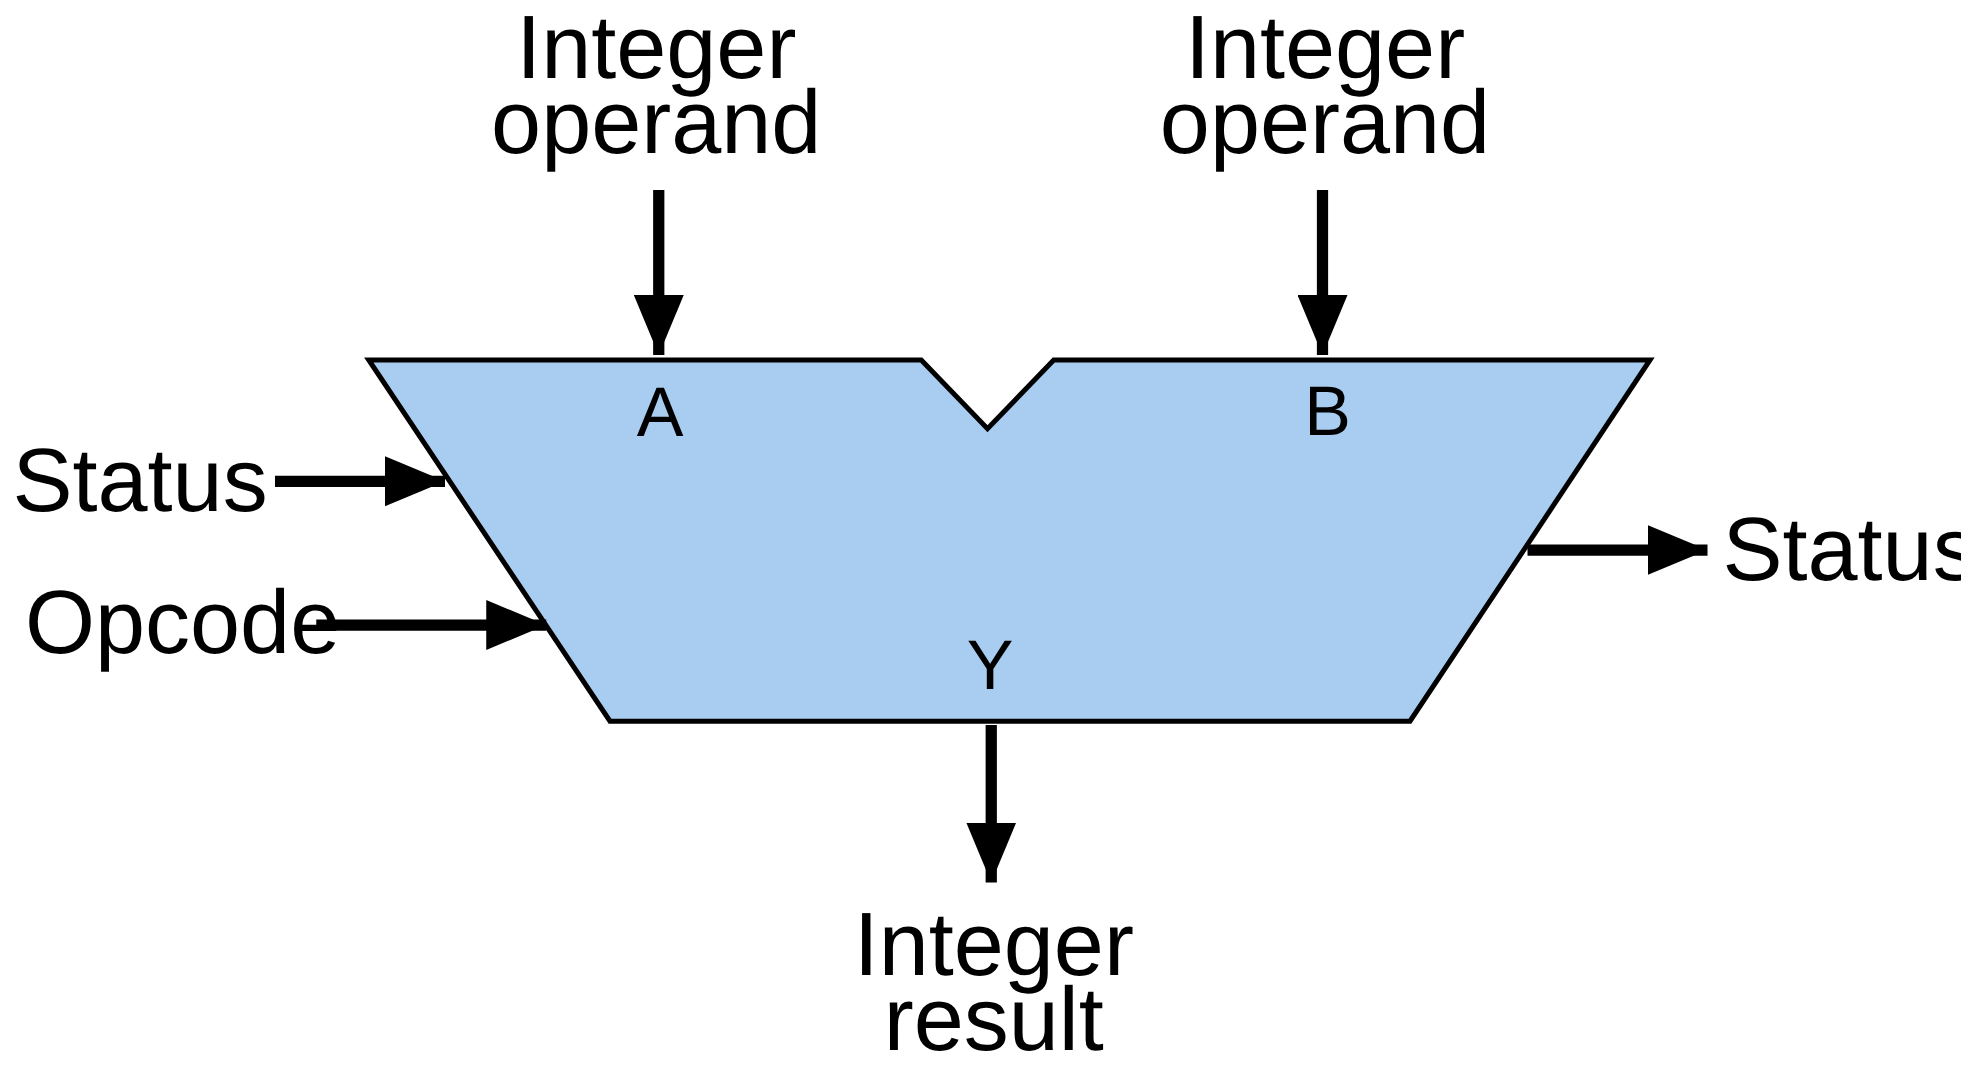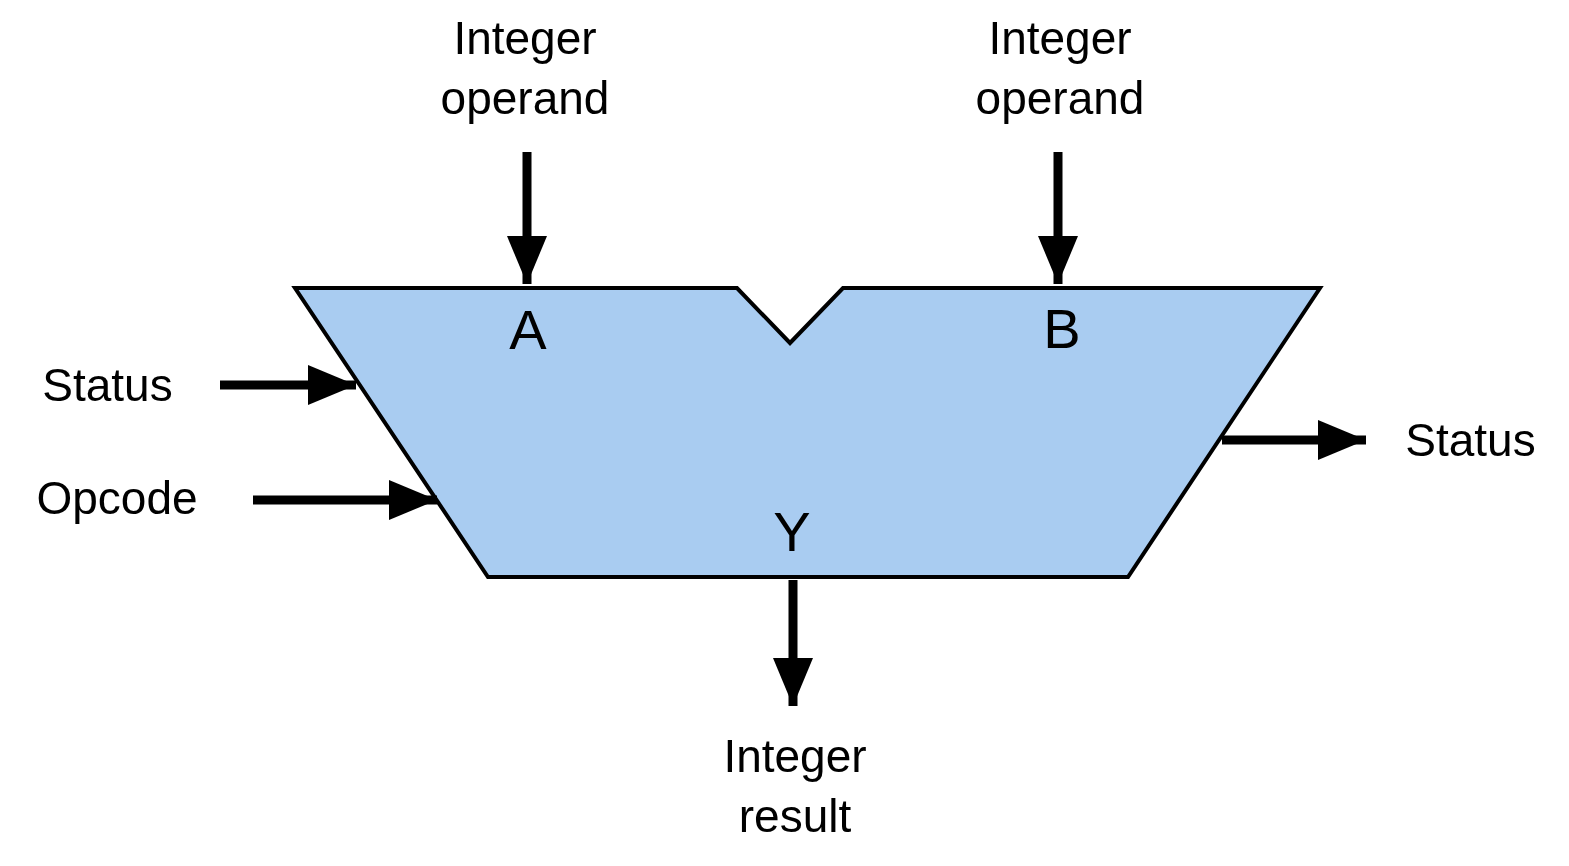--- a/index.html
+++ b/index.html
@@ -17,21 +17,21 @@
     overflow: hidden;
   }
   #diagram-svg {
     position: absolute;
     left: 0;
     top: 0;
   }
   .label {
     position: absolute;
     text-align: center;
-    font-size: 46px;
+    font-size: 72px;
     line-height: 60px;
     white-space: pre-line;
     color: #000000;
   }
   .port {
     position: absolute;
     width: 60px;
     text-align: center;
     font-size: 56px;
     line-height: 58px;
@@ -66,21 +66,21 @@
   </svg>
 
   <div class="label" style="left:355px; top:8px; width:340px;">Integer
 operand</div>
 
   <div class="label" style="left:890px; top:8px; width:340px;">Integer
 operand</div>
 
   <div class="label" style="left:10px; top:355px; width:195px;">Status</div>
 
-  <div class="label" style="left:2px; top:468px; width:230px;">Opcode</div>
+  <div class="label" style="left:20px; top:468px; width:230px;">Opcode</div>
 
   <div class="label" style="left:1378px; top:410px; width:185px;">Status</div>
 
   <div class="label" style="left:625px; top:726px; width:340px;">Integer
 result</div>
 
   <div class="port" style="left:498px; top:301px;">A</div>
 
   <div class="port" style="left:1032px; top:300px;">B</div>
 

